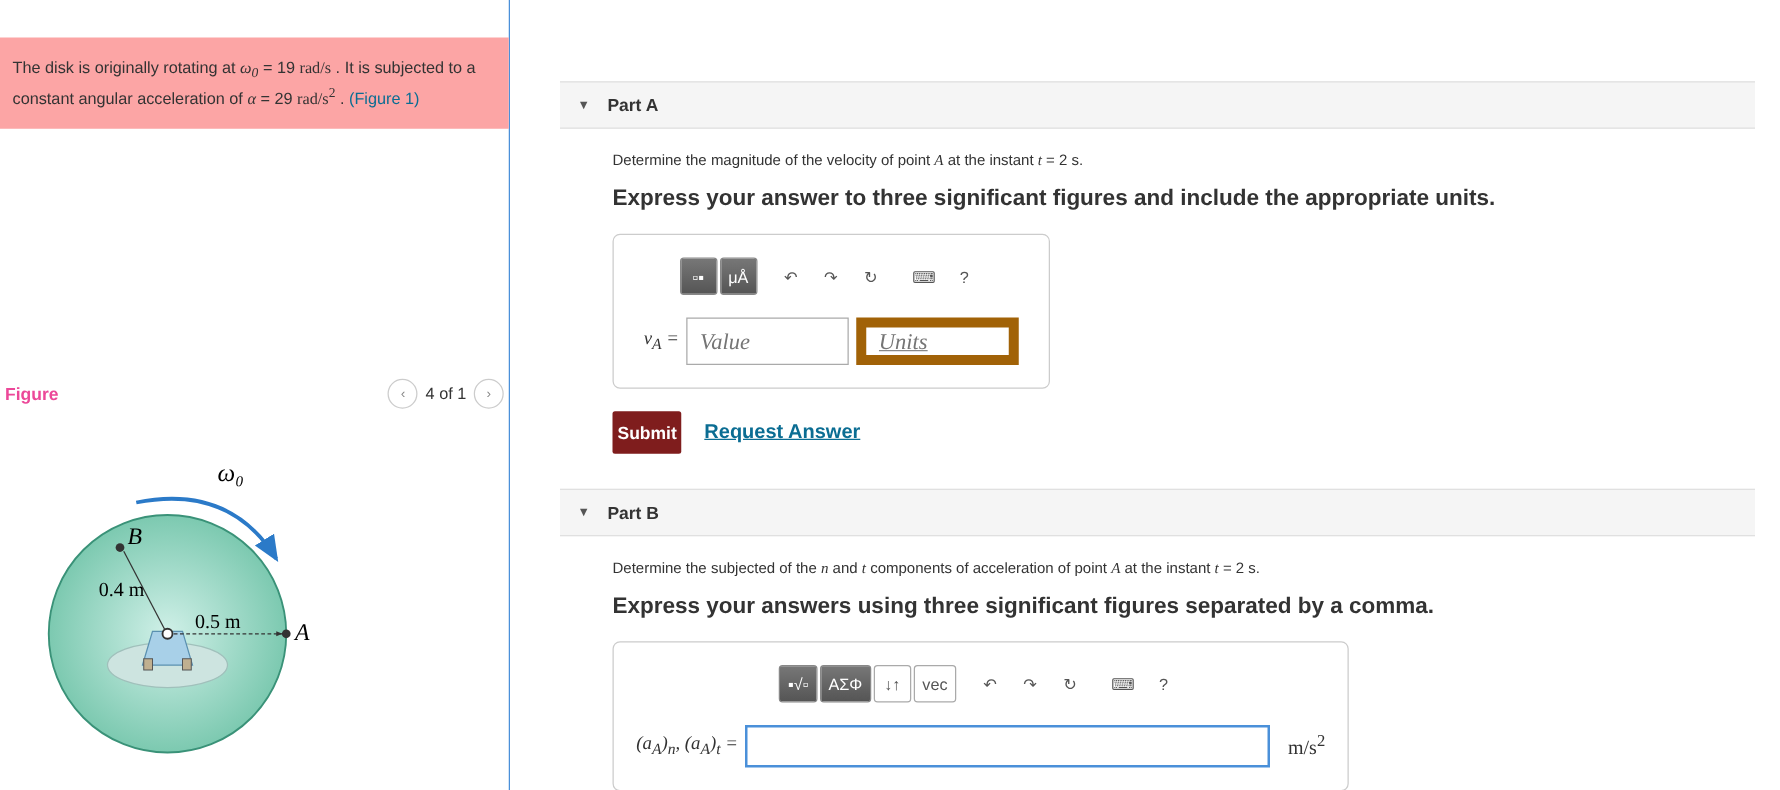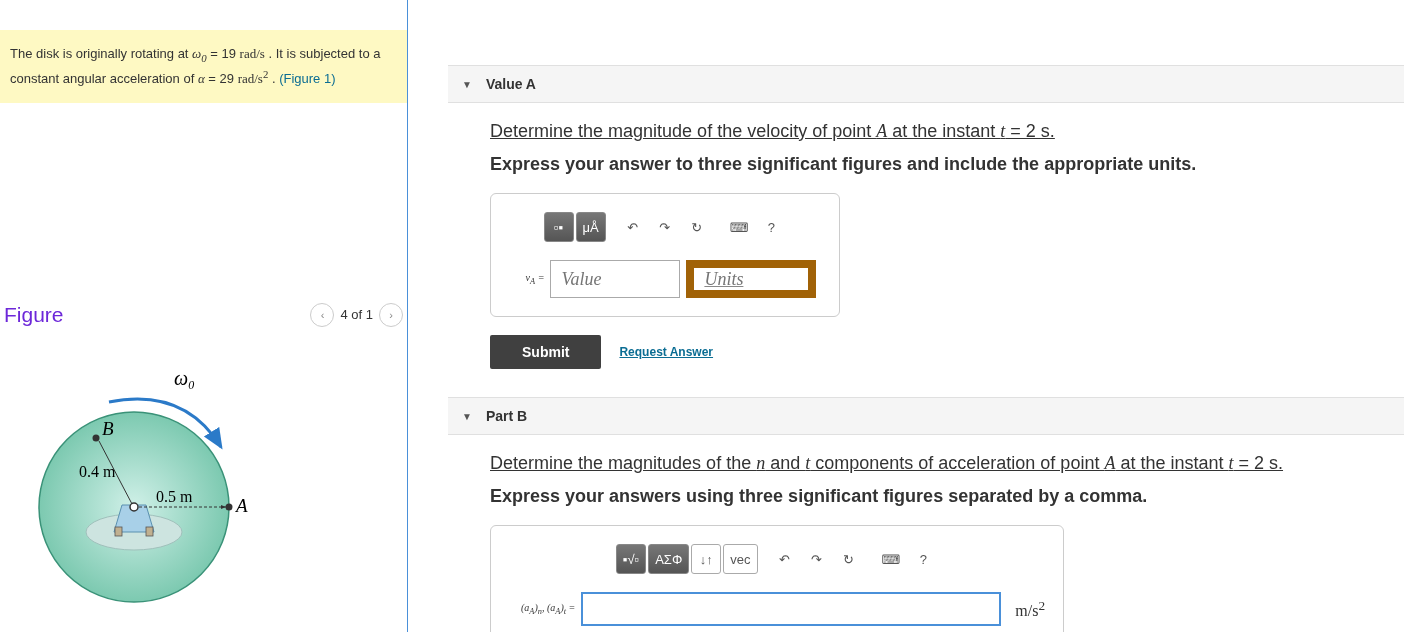--- a/index.html
+++ b/index.html
@@ -11,35 +11,35 @@
       width: 1424px;
       height: 632px;
     }
     .left-panel {
       width: 408px;
       border-right: 1px solid #4a90d9;
       display: flex;
       flex-direction: column;
     }
     .problem-statement {
-      background: #fef9c3;
+      background: #fca5a5;
       padding: 14px 10px;
       font-size: 13px;
       line-height: 1.5;
       margin-top: 30px;
     }
     .problem-statement .math { font-style: italic; font-family: 'Times New Roman', serif; }
     .figure-section { margin-top: 200px; padding: 0 4px; }
     .figure-header {
       display: flex;
       justify-content: space-between;
       align-items: center;
       margin-bottom: 20px;
     }
-    .figure-header h3 { font-size: 21px; font-weight: normal; color: #6d28d9; }
+    .figure-header h3 { font-size: 14px; font-weight: bold; color: #ec4899; }
     .figure-nav { display: flex; align-items: center; gap: 6px; font-size: 13px; }
     .nav-btn {
       width: 24px; height: 24px;
       border: 1px solid #ccc;
       border-radius: 50%;
       background: white;
       display: flex;
       align-items: center;
       justify-content: center;
       font-size: 11px;
@@ -58,21 +58,21 @@
       border-top: 1px solid #e0e0e0;
       border-bottom: 1px solid #e0e0e0;
       padding: 10px 14px;
       display: flex;
       align-items: center;
       gap: 14px;
     }
     .part-header .caret { font-size: 10px; color: #555; }
     .part-header .title { font-weight: bold; font-size: 14px; }
     .part-body { padding: 18px 0 0 42px; }
-    .question { font-size: 18px; margin-bottom: 12px; text-decoration: underline; }
+    .question { font-size: 12px; margin-bottom: 12px; }
     .question .math { font-style: italic; font-family: 'Times New Roman', serif; }
     .instruction { font-weight: bold; font-size: 18px; margin-bottom: 18px; }
     .answer-box {
       border: 1px solid #ccc;
       border-radius: 6px;
       padding: 18px;
       display: inline-block;
       min-width: 350px;
     }
     .toolbar {
@@ -98,21 +98,21 @@
     }
     .toolbar-btn.light { background: white; color: #555; border-color: #aaa; }
     .toolbar-btn.narrow { border: none; background: none; color: #555; }
     .toolbar-sep { width: 8px; }
     .input-row {
       display: flex;
       align-items: center;
       justify-content: center;
       gap: 6px;
     }
-    .input-label { font-style: italic; font-family: 'Times New Roman', serif; font-size: 10px; margin-left: 12px; }
+    .input-label { font-style: italic; font-family: 'Times New Roman', serif; font-size: 15px; }
     .value-input, .units-input {
       border: 1px solid #aaa;
       height: 38px;
       font-size: 18px;
       font-style: italic;
       font-family: 'Times New Roman', serif;
       padding: 0 10px;
       color: #888;
     }
     .value-input { width: 130px; }
@@ -124,33 +124,33 @@
       padding: 0 8px;
     }
     .unit-label {
       font-family: 'Times New Roman', serif;
       font-size: 16px;
       margin-left: 8px;
       text-align: right;
     }
     .actions { margin-top: 18px; display: flex; align-items: center; gap: 18px; }
     .submit-btn {
-      background: #404040;
+      background: #7f1d1d;
       color: white;
       border: none;
-      padding: 9px 32px;
+      padding: 9px 4px;
       font-size: 14px;
       font-weight: bold;
       border-radius: 2px;
       cursor: pointer;
     }
     .request-link {
       color: #0b6d93;
       font-weight: bold;
-      font-size: 12px;
+      font-size: 16px;
       text-decoration: underline;
       cursor: pointer;
     }
     a.figlink { color: #0b6d93; text-decoration: none; }
   </style>
 </head>
 <body>
 
 <div class="left-panel">
   <div class="problem-statement">
@@ -199,21 +199,21 @@
       </svg>
     </div>
   </div>
 </div>
 
 <div class="right-panel">
 
   <div class="part-section">
     <div class="part-header">
       <span class="caret">▼</span>
-      <span class="title">Value A</span>
+      <span class="title">Part A</span>
     </div>
     <div class="part-body">
       <div class="question">
         <span>Determine the magnitude of the velocity of point </span><span class="math">A</span><span> at the instant </span><span class="math">t</span><span> = 2 s.</span>
       </div>
       <div class="instruction">Express your answer to three significant figures and include the appropriate units.</div>
       <div class="answer-box">
         <div class="toolbar">
           <div class="toolbar-btn">▫▪</div>
           <div class="toolbar-btn">μÅ</div>
@@ -238,21 +238,21 @@
     </div>
   </div>
 
   <div class="part-section">
     <div class="part-header">
       <span class="caret">▼</span>
       <span class="title">Part B</span>
     </div>
     <div class="part-body">
       <div class="question">
-        <span>Determine the magnitudes of the </span><span class="math">n</span><span> and </span><span class="math">t</span><span> components of acceleration of point </span><span class="math">A</span><span> at the instant </span><span class="math">t</span><span> = 2 s.</span>
+        <span>Determine the subjected of the </span><span class="math">n</span><span> and </span><span class="math">t</span><span> components of acceleration of point </span><span class="math">A</span><span> at the instant </span><span class="math">t</span><span> = 2 s.</span>
       </div>
       <div class="instruction">Express your answers using three significant figures separated by a comma.</div>
       <div class="answer-box" style="min-width:520px">
         <div class="toolbar">
           <div class="toolbar-btn">▪√▫</div>
           <div class="toolbar-btn">ΑΣΦ</div>
           <div class="toolbar-btn light">↓↑</div>
           <div class="toolbar-btn light">vec</div>
           <span class="toolbar-sep"></span>
           <div class="toolbar-btn narrow">↶</div>

